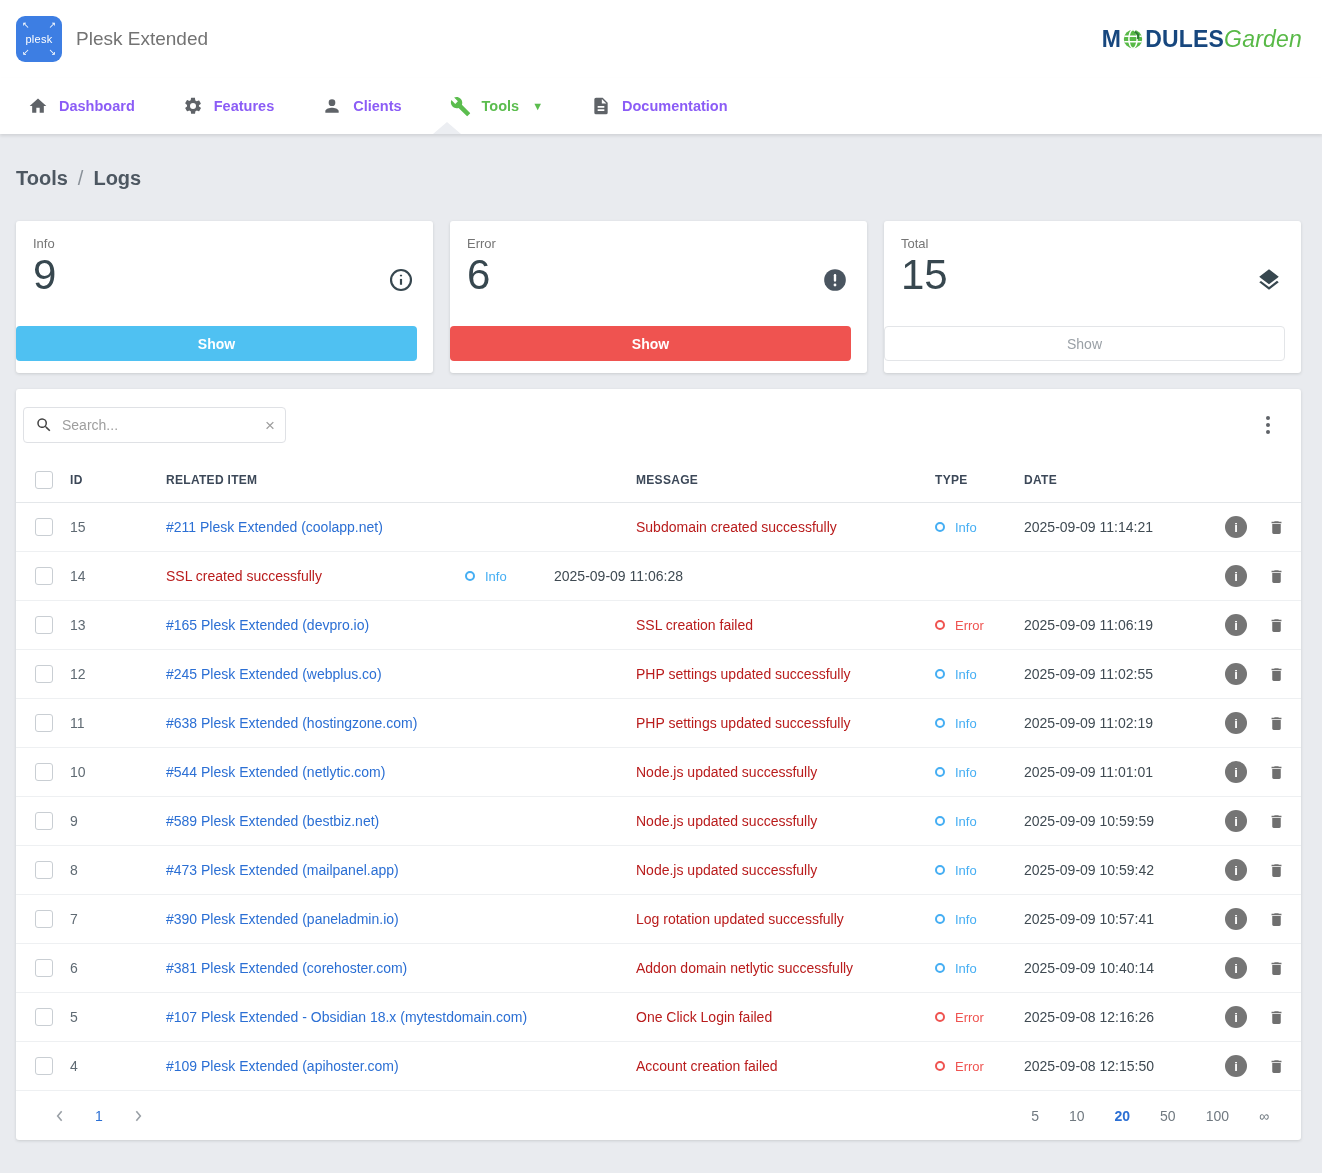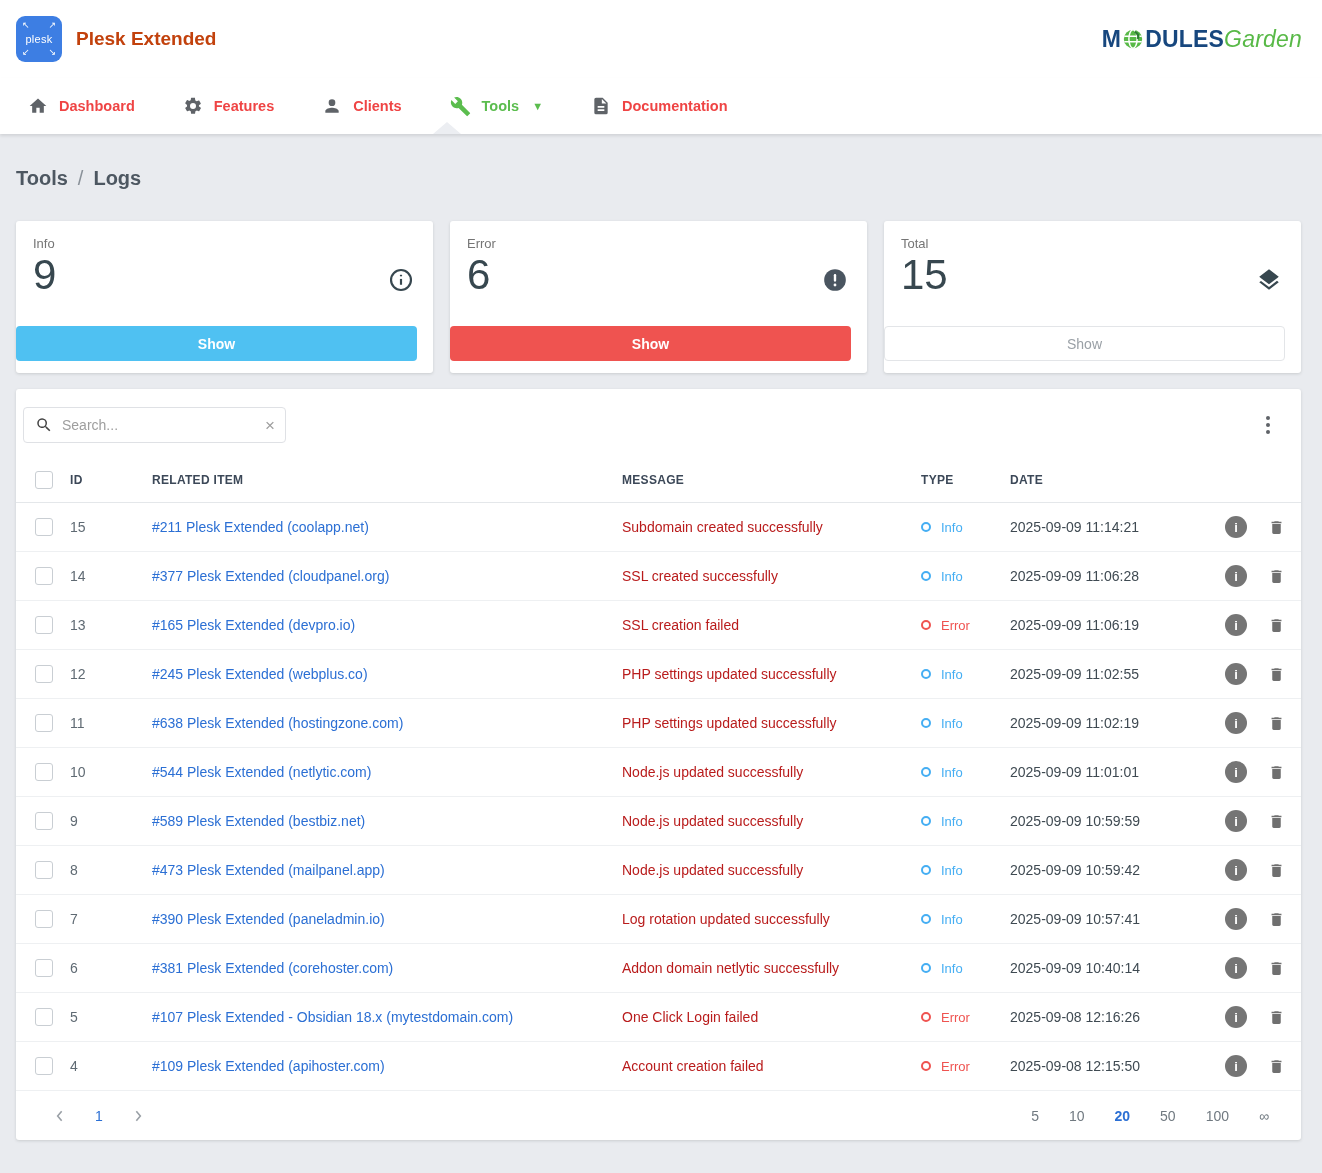--- a/index.html
+++ b/index.html
@@ -18,28 +18,28 @@
   }
   .plesk-logo .corner { position:absolute; font-size:9px; line-height:9px; }
   .plesk-logo .tl { top:5px; left:6px; }
   .plesk-logo .tr { top:5px; right:6px; }
   .plesk-logo .bl { bottom:5px; left:6px; }
   .plesk-logo .br { bottom:5px; right:6px; }
   .plesk-logo .logo-word {
     position:absolute; top:50%; left:50%; transform:translate(-50%,-50%);
     font-size:11px; letter-spacing:.3px;text-align:right;
   }
-  .app-title { margin-left:14px; font-size:19px; font-weight:700; color:#c2410c; }
+  .app-title { margin-left:14px; font-size:19px; font-weight:400; color:#737373; }
   .mg-logo { margin-left:auto; margin-right:4px; display:flex; align-items:center; font-size:23px; font-weight:700; color:#17477e; letter-spacing:.2px; }
   .mg-logo .globe { margin:0 1px; display:inline-flex; }
   .mg-logo .garden { color:#58b947; font-weight:400; font-style:italic; }
   
   .nav { height:56px; background:#fff; display:flex; align-items:center; padding:0 4px; position:relative; box-shadow:0 2px 3px rgba(0,0,0,.10); z-index:2; }
   .nav-item { display:flex; align-items:center; gap:11px; padding:0 24px; height:100%; cursor:pointer;
-              font-size:14.5px; font-weight:700; color:#ef4444; }
+              font-size:14.5px; font-weight:700; color:#8b5cf6; }
   .nav-item svg { fill:#5f6368; }
   .nav-item.active { color:#5bbd4e; }
   .nav-item.active svg { fill:#5bbd4e; }
   .caret-down { font-size:11px; color:#5bbd4e; margin-left:2px; }
   .nav-notch { position:absolute; bottom:0; left:433px; width:0; height:0;
                border-left:14px solid transparent; border-right:14px solid transparent;
                border-bottom:12px solid #eceef2; }
   
   .content { padding:0 21px 0 16px; }
   .breadcrumb { margin-top:33px; font-size:20px; font-weight:700; color:#4d5761; display:flex; gap:10px; }
@@ -64,21 +64,21 @@
   .search-box input { border:none; outline:none; flex:1; font-family:inherit; font-size:14px; color:#333; min-width:0; }
   .search-box input::placeholder { color:#9e9e9e; }
   .search-clear { color:#9e9e9e; font-size:17px; cursor:pointer; line-height:1; }
   .menu-dots { margin-left:auto; margin-right:20px; display:flex; flex-direction:column; gap:3px; cursor:pointer; padding:4px; }
   .menu-dots i { width:4px; height:4px; border-radius:50%; background:#5f6368; }
   
   .trow { display:flex; align-items:center; height:49px; border-bottom:1px solid #eef0f2; padding:0 16px 0 19px; }
   .thead { height:46px; border-bottom:1px solid #e4e7ea; }
   .thead .hcell { font-size:12px; font-weight:700; color:#3c4858; letter-spacing:.3px; }
   .col-cb { width:35px; }
-  .col-id { width:82px; font-size:14px; color:#5f6a73; }
+  .col-id { width:96px; font-size:14px; color:#5f6a73; }
   .col-related { width:470px; font-size:14px; }
   .col-related a { color:#2b6fd4; text-decoration:none; }
   .col-message { width:299px; font-size:14px; color:#b91c1c; }
   .col-type { width:89px; }
   .col-date { flex:1; font-size:14px; color:#3f4a52; }
   .col-actions { width:90px; display:flex; align-items:center; justify-content:flex-end; gap:21px; }
   .checkbox { width:18px; height:18px; border:1px solid #c9ced3; border-radius:3px; background:#fff; cursor:pointer; display:block; }
   .type-badge { display:flex; align-items:center; gap:10px; font-size:13px; }
   .type-badge .ring { width:10px; height:10px; border-radius:50%; border:2.5px solid currentColor; flex:0 0 auto; }
   .type-badge.info  { color:#45aef3; }
@@ -252,21 +252,20 @@
               </svg>
           </span>
         </div>
       </div>
 
       <div class="trow">
         <div class="col-cb">
             <span class="checkbox"></span>
           </div>
         <div class="col-id">14</div>
-        <div class="col-related"><a href="#">#377 Plesk Extended (cloudpanel.org)</a></div>
         <div class="col-message">SSL created successfully</div>
         <div class="col-type">
           <span class="type-badge info">
             <span class="ring"></span>
             <span>Info</span>
           </span>
         </div>
         <div class="col-date">2025-09-09 11:06:28</div>
         <div class="col-actions">
           <span class="action-info">i</span>

